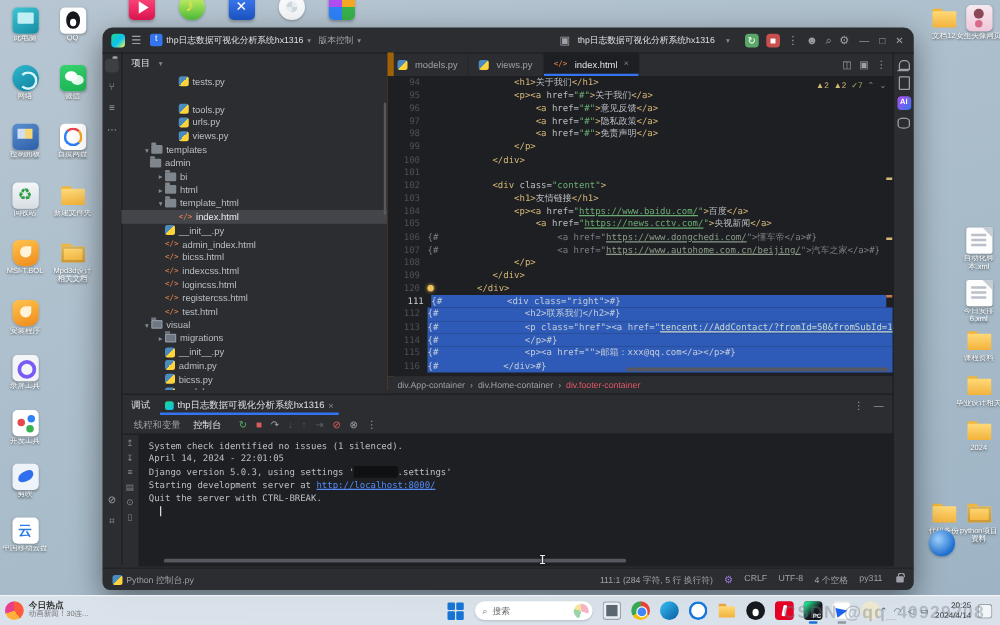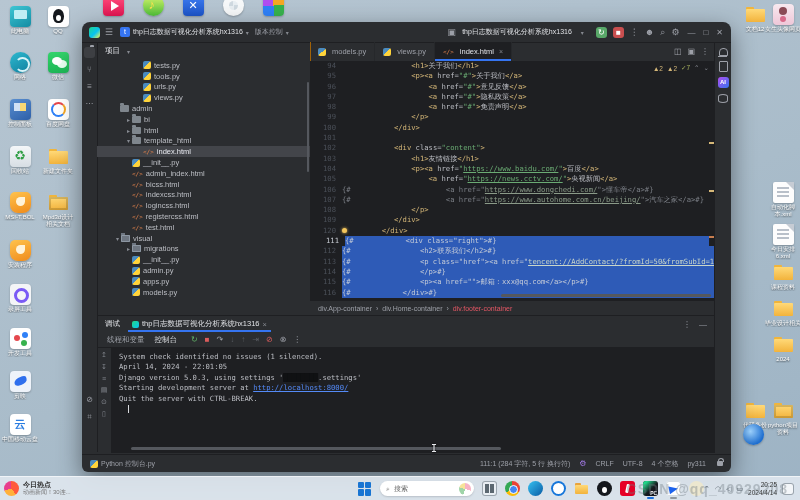--- a/index.html
+++ b/index.html
@@ -76,21 +76,21 @@
   .stripicon{width:11px;height:11px;margin:5px auto 6px;color:#9da0a8;font-size:8px;text-align:center;line-height:11px;border-radius:3px;}
   .stripicon.active{background:#3d3f43;}
   .fold{width:9px;height:7px;background:#9da0a8;border-radius:1px;position:relative;margin:2px auto;}
   .fold::before{content:"";position:absolute;left:0;top:-2px;width:4px;height:2px;background:#9da0a8;border-radius:1px 1px 0 0;}
   .i-ai{background:linear-gradient(135deg,#b04df0,#3574f0);color:#fff;font-size:6px;font-weight:bold;line-height:11px;}
   .i-bell{width:7px;height:6px;border:1px solid #9da0a8;border-radius:4px 4px 0 0;margin:6px auto 1px;position:relative;}
   .i-bell::after{content:"";position:absolute;left:-2px;bottom:-2px;width:9px;height:1.5px;background:#9da0a8;}
   .i-db{width:8px;height:7px;border:1px solid #9da0a8;border-radius:50%/30%;margin:5px auto;}
   .i-doc{width:7px;height:9px;border:1px solid #9da0a8;border-radius:1px;margin:5px auto;}
   
-  #tree{position:absolute;left:15px;top:20px;width:213px;bottom:160px;border-right:1px solid #a16207;overflow:hidden;}
+  #tree{position:absolute;left:15px;top:20px;width:213px;bottom:160px;border-right:5px solid #a16207;overflow:hidden;}
   #treehdr{height:18px;display:flex;align-items:center;font-size:7.5px;color:#dfe1e5;padding-left:8px;gap:4px;}
   .trow{height:10.8px;display:flex;align-items:center;font-size:7.5px;color:#bcbec4;white-space:nowrap;}
   .trow.sel{background:#43454a;color:#e8eaf0;}
   .tarrow{width:7px;color:#868a91;font-size:6px;text-align:center;flex:none;}
   .ticon{flex:none;margin-right:3px;position:relative;}
   .ti-py{width:8px;height:8px;border-radius:2px;background:linear-gradient(135deg,#4b8bbe 50%,#ffd43b 50%);}
   .ti-folder{width:9px;height:7px;background:#7f868d;border-radius:1px;position:relative;}
   .ti-folder::before{content:"";position:absolute;left:0;top:-2px;width:4px;height:2px;background:#7f868d;border-radius:1px 1px 0 0;}
   .ti-pkg{width:9px;height:7px;background:#6e7681;border-radius:1px;position:relative;box-shadow:inset 0 0 0 1px #8d97a3;}
   .ti-pkg::before{content:"";position:absolute;left:0;top:-2px;width:4px;height:2px;background:#6e7681;}
@@ -351,34 +351,39 @@
       <div id="treehdr">
         <span>项目</span>
         <span class="caret">▾</span>
       </div>
       <div id="treerows">
           <div class="trow" style="padding-left: 39px;">
             <span class="tarrow"></span>
             <span class="ticon ti-py"></span>
             <span>tests.py</span>
           </div>
+          <div class="trow" style="padding-left: 39px; margin-top: 11px;">
+            <span class="tarrow"></span>
+            <span class="ticon ti-py"></span>
+            <span>tools.py</span>
+          </div>
           <div class="trow" style="padding-left: 39px;">
             <span class="tarrow"></span>
             <span class="ticon ti-py"></span>
-            <span>tools.py</span>
+            <span>urls.py</span>
           </div>
           <div class="trow" style="padding-left: 39px;">
             <span class="tarrow"></span>
             <span class="ticon ti-py"></span>
-            <span>urls.py</span>
-          </div>
-          <div class="trow" style="padding-left: 39px;">
-            <span class="tarrow"></span>
-            <span class="ticon ti-py"></span>
             <span>views.py</span>
+          </div>
+          <div class="trow" style="padding-left: 17px;">
+            <span class="tarrow">▾</span>
+            <span class="ticon ti-folder"></span>
+            <span>templates</span>
           </div>
           <div class="trow" style="padding-left: 16px;">
             <span class="tarrow"></span>
             <span class="ticon ti-folder"></span>
             <span>admin</span>
           </div>
           <div class="trow" style="padding-left: 28px;">
             <span class="tarrow">▸</span>
             <span class="ticon ti-folder"></span>
             <span>bi</span>
@@ -449,21 +454,21 @@
             <span>__init__.py</span>
           </div>
           <div class="trow" style="padding-left: 28px;">
             <span class="tarrow"></span>
             <span class="ticon ti-py"></span>
             <span>admin.py</span>
           </div>
           <div class="trow" style="padding-left: 28px;">
             <span class="tarrow"></span>
             <span class="ticon ti-py"></span>
-            <span>apps.py</span>
+            <span>bicss.py</span>
           </div>
           <div class="trow" style="padding-left: 28px;">
             <span class="tarrow"></span>
             <span class="ticon ti-py"></span>
             <span>models.py</span>
           </div>
         </div>
       <div id="treescroll"></div>
     </div>
 

